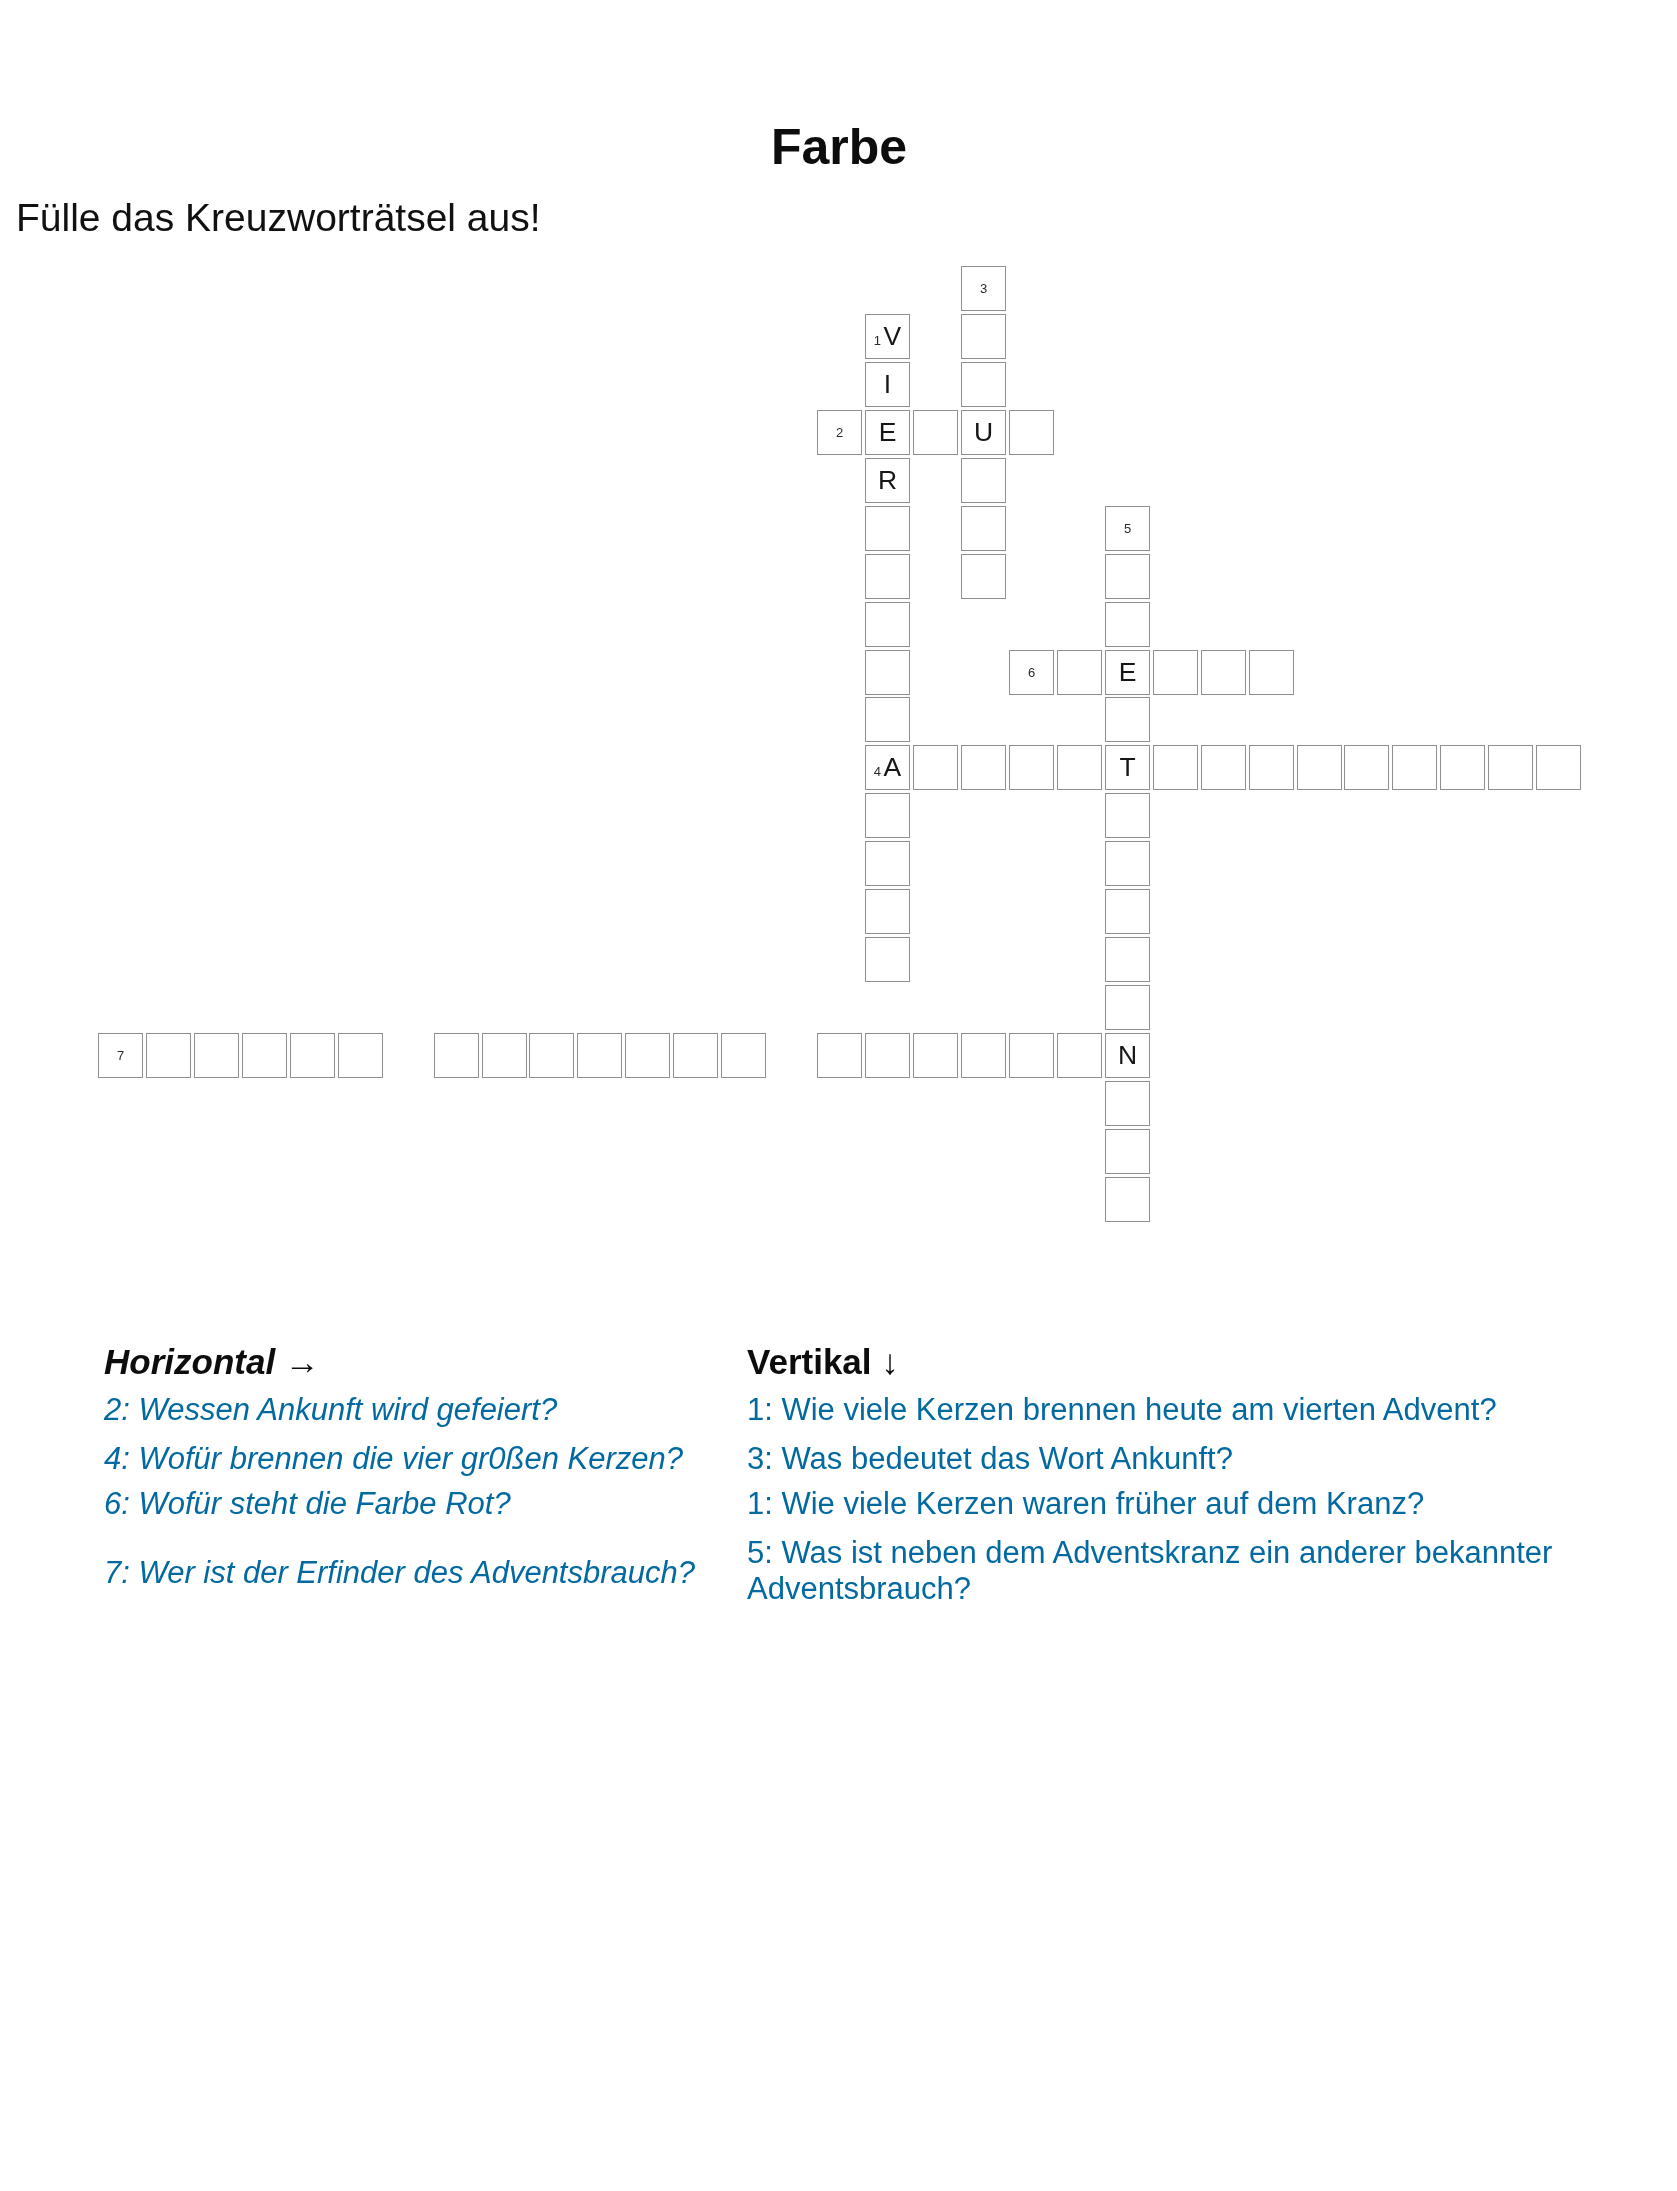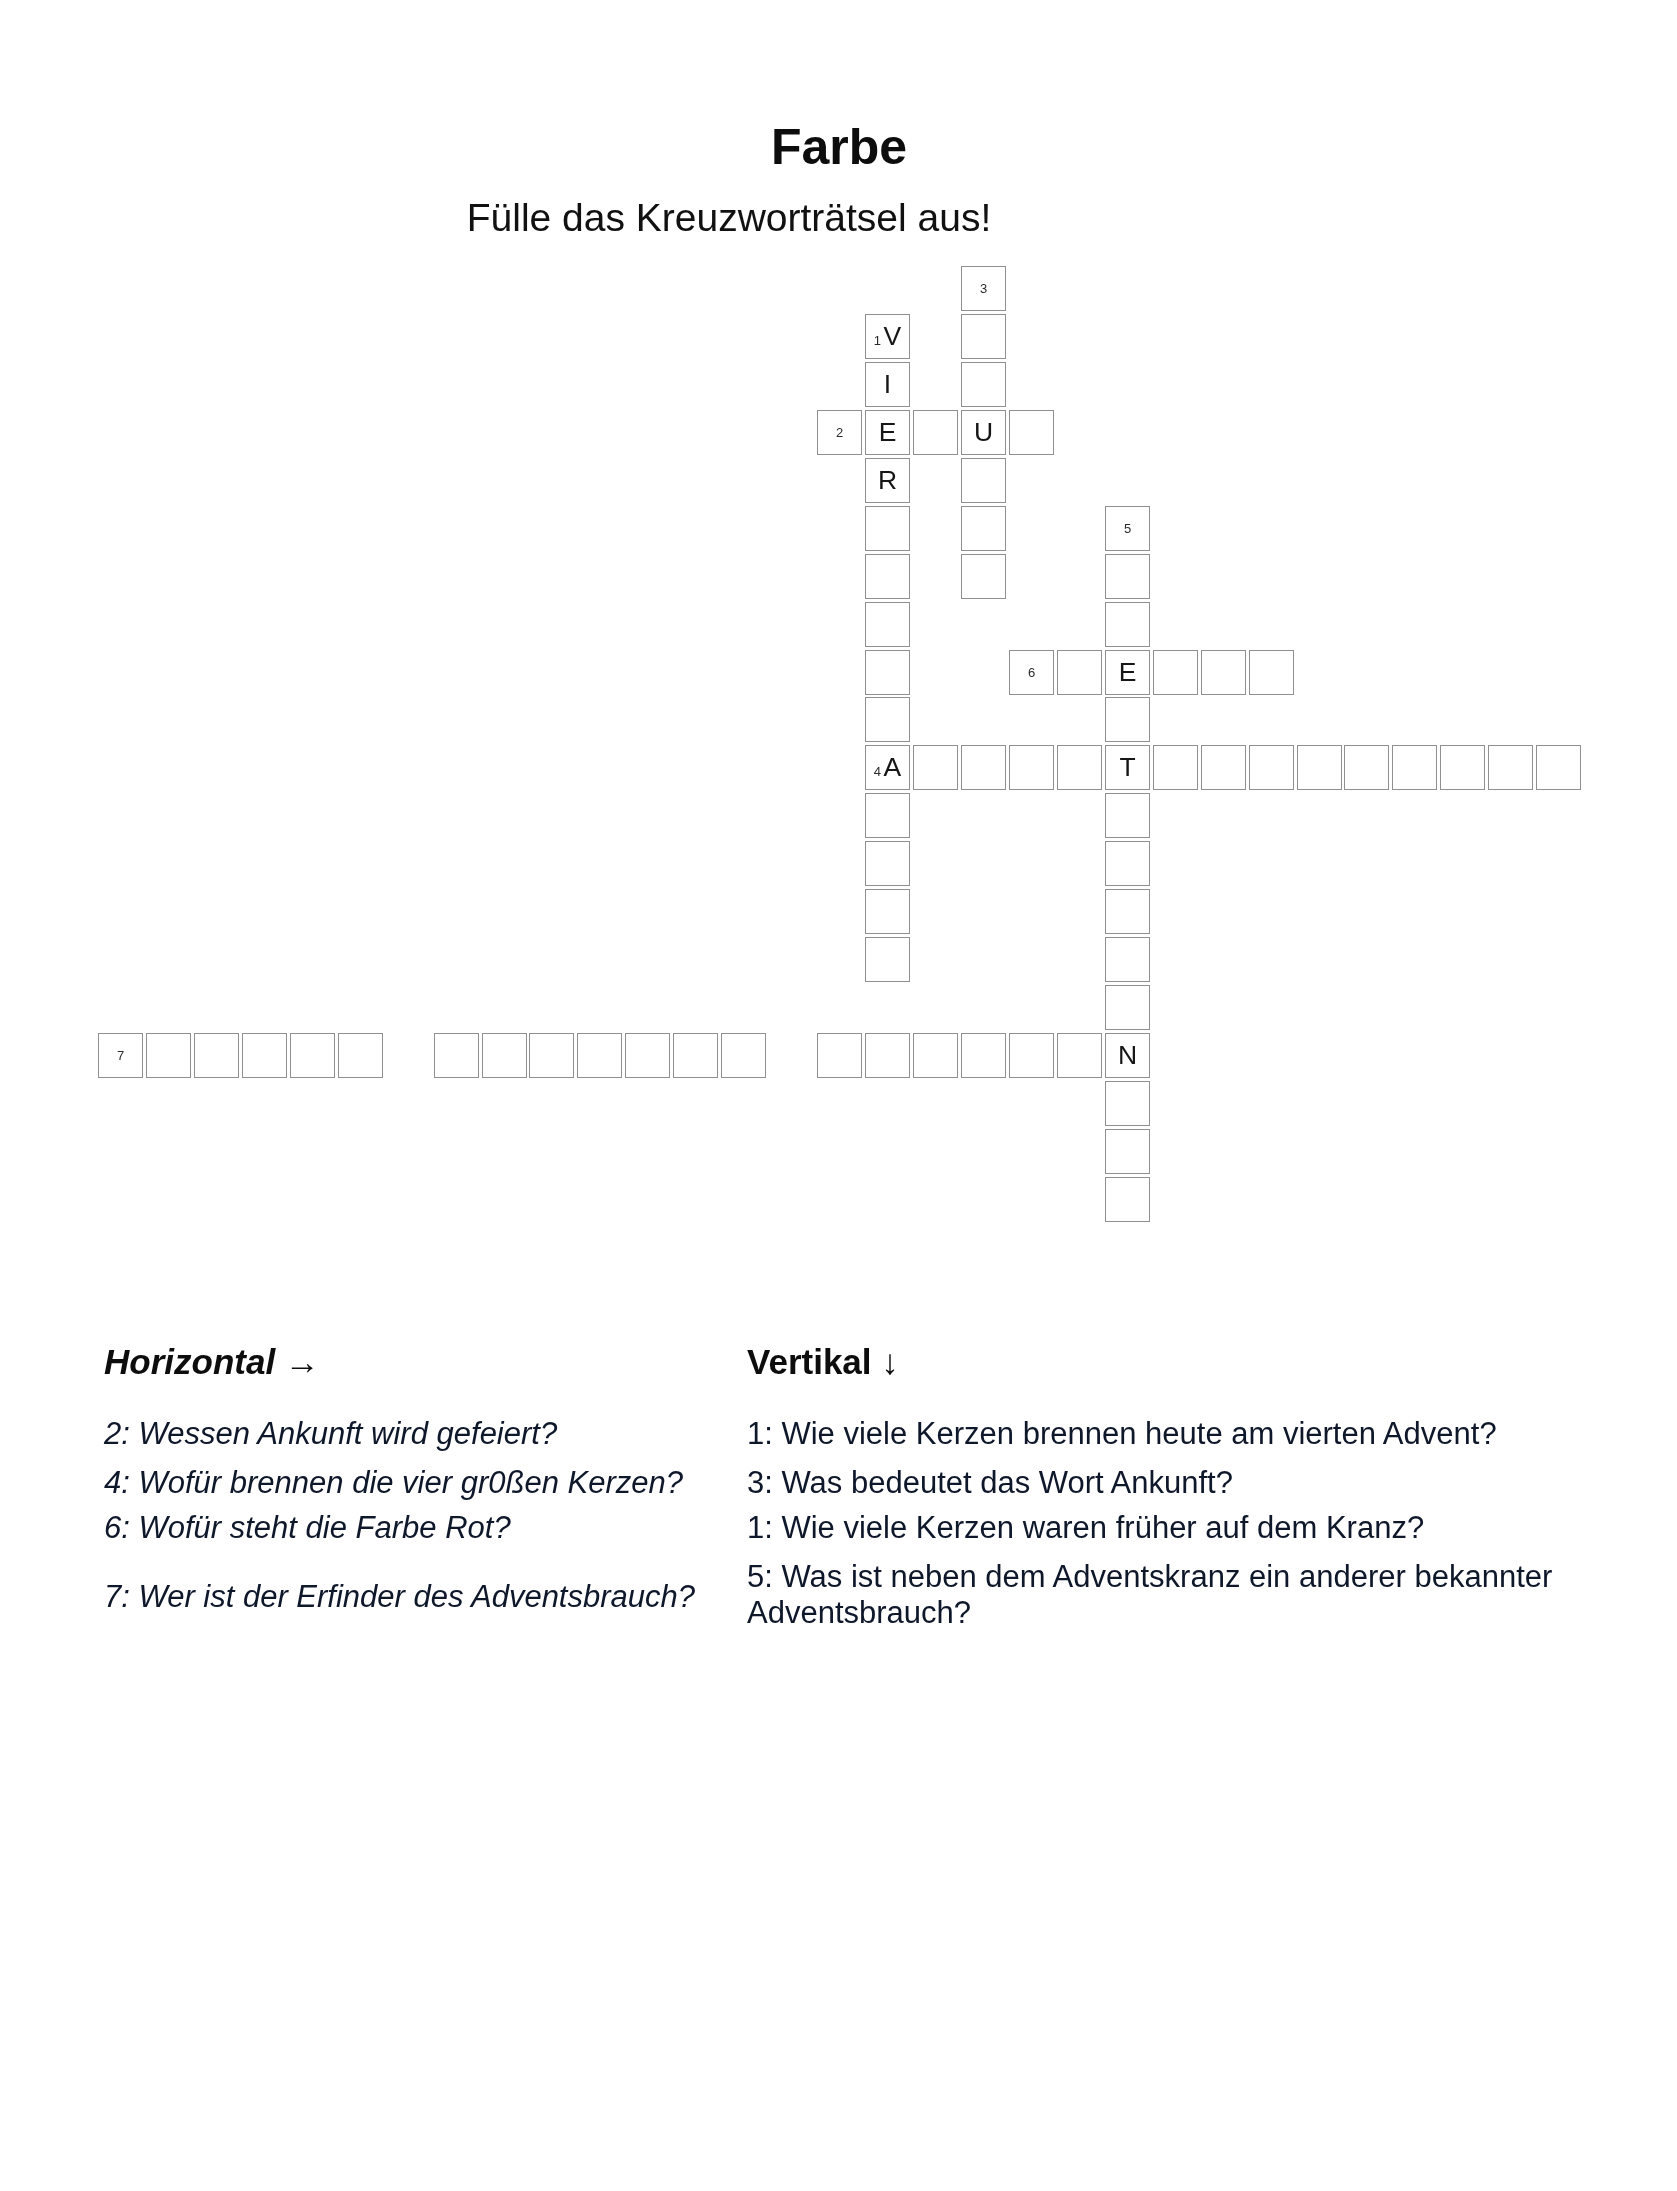--- a/index.html
+++ b/index.html
@@ -6,42 +6,42 @@
   body{
     width:1678px;height:2192px;position:relative;background:#ffffff;
     font-family:"Liberation Sans","DejaVu Sans",sans-serif;color:#161616;
     overflow:hidden;
   }
   .page-title{
     position:absolute;top:122px;left:0;width:1678px;text-align:center;
     font-size:50px;line-height:50px;font-weight:bold;color:#0d0d0d;
   }
   .page-subtitle{
-    position:absolute;top:198px;left:0;width:1458px;text-align:center;
+    position:absolute;top:198px;left:16px;width:1458px;text-align:left;
     font-size:39px;line-height:39px;font-weight:normal;color:#111;
   }
   #grid{
     position:absolute;left:98px;top:266px;width:1490px;height:963px;
   }
   .cell{
     position:absolute;width:43px;height:43px;background:#fff;
     border:1.7px solid #909090;
     display:flex;align-items:center;justify-content:center;
     box-sizing:content-box;
   }
   .cell .num{
     font-size:13px;line-height:13px;color:#2b2b2b;
   }
   .cell .num.with-letter{
     transform:translateY(4.3px);margin-right:2.6px;
   }
   .cell .letter{
     font-size:26.5px;line-height:26.5px;color:#161616;
   }
-  .clue{position:absolute;font-size:31px;line-height:36px;color:#0f172a;white-space:nowrap;margin-top:24px;}
+  .clue{position:absolute;font-size:31px;line-height:36px;color:#0369a1;white-space:nowrap;}
   .clue-header{position:absolute;font-size:35px;line-height:35px;font-weight:bold;color:#0d0d0d;white-space:nowrap;}
   .clue.wrap{white-space:normal;width:925px;}
   .col-left{left:104px;font-style:italic;}
   .col-right{left:747px;}
 </style>
 </head>
 <body>
 
 <div class="page-title">Farbe</div>
 <div class="page-subtitle">Fülle das Kreuzworträtsel aus!</div>

